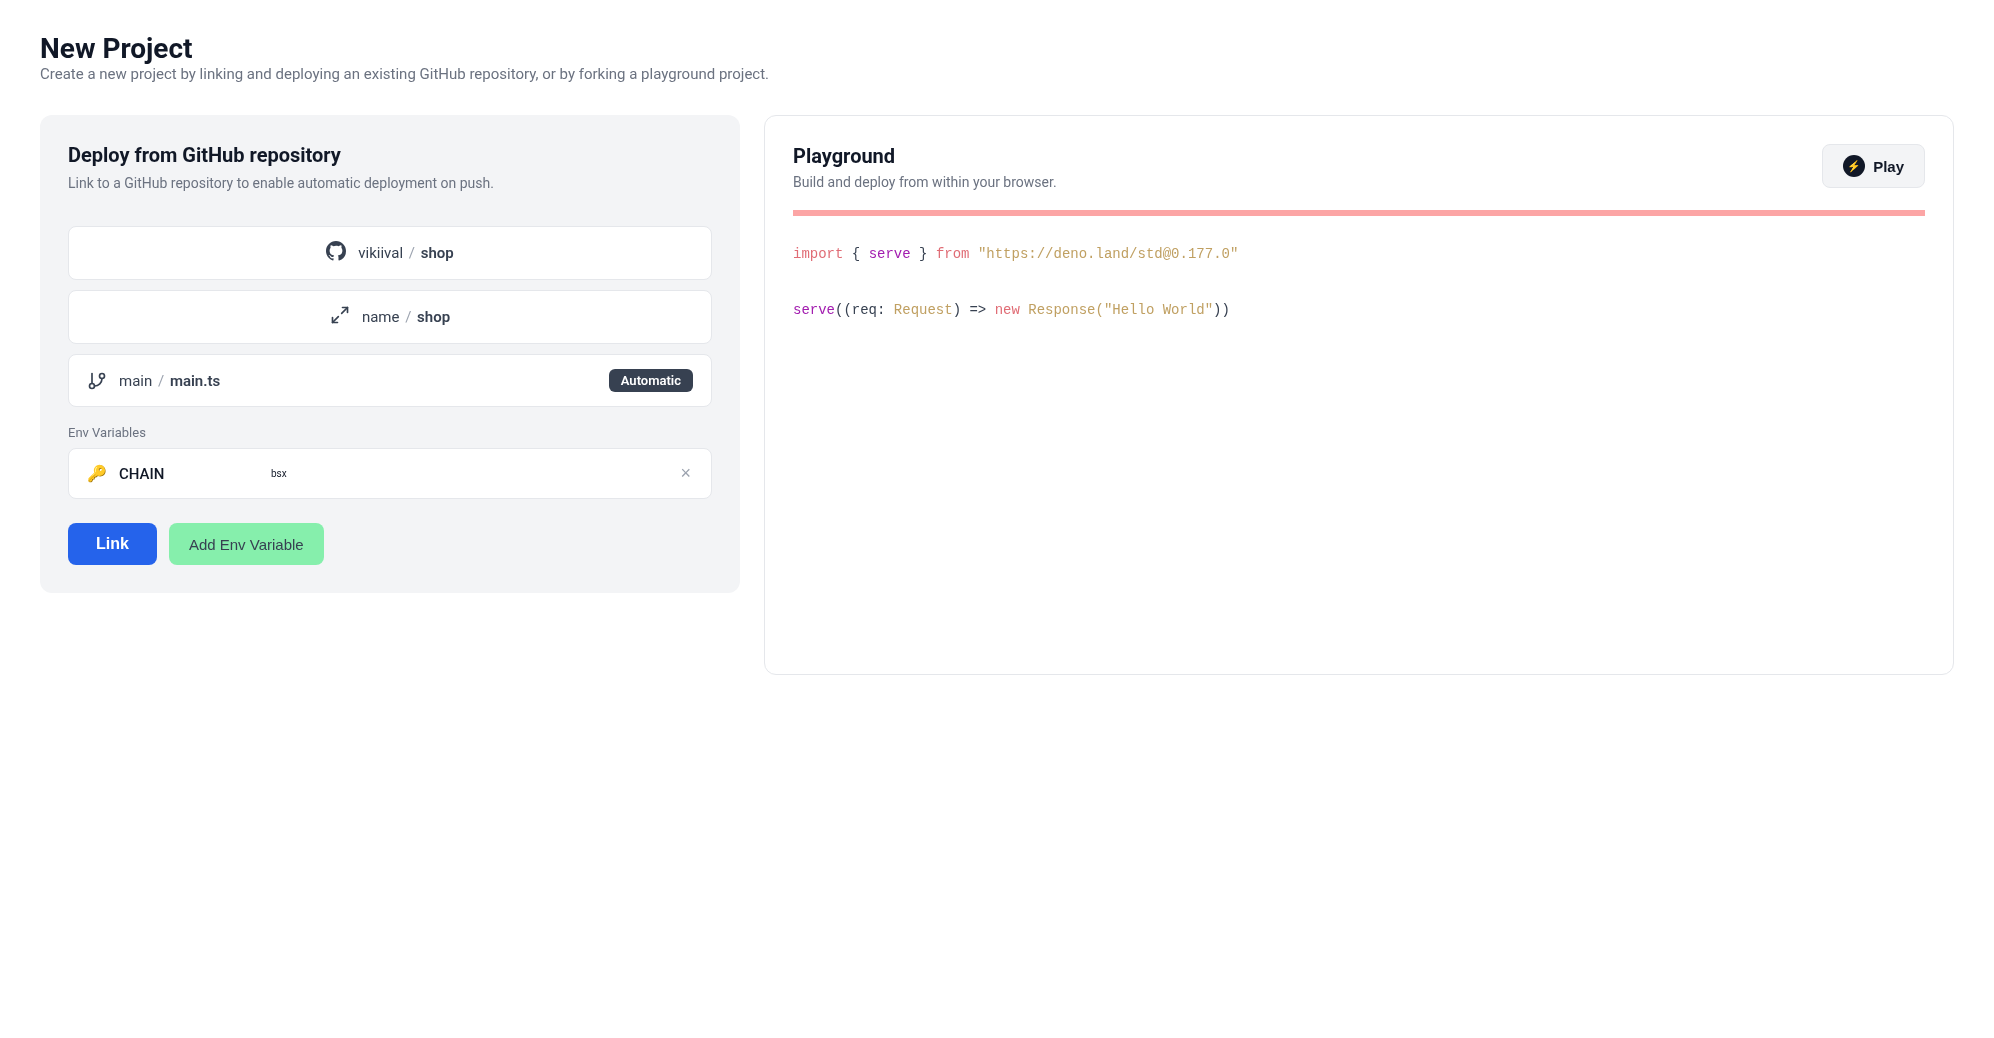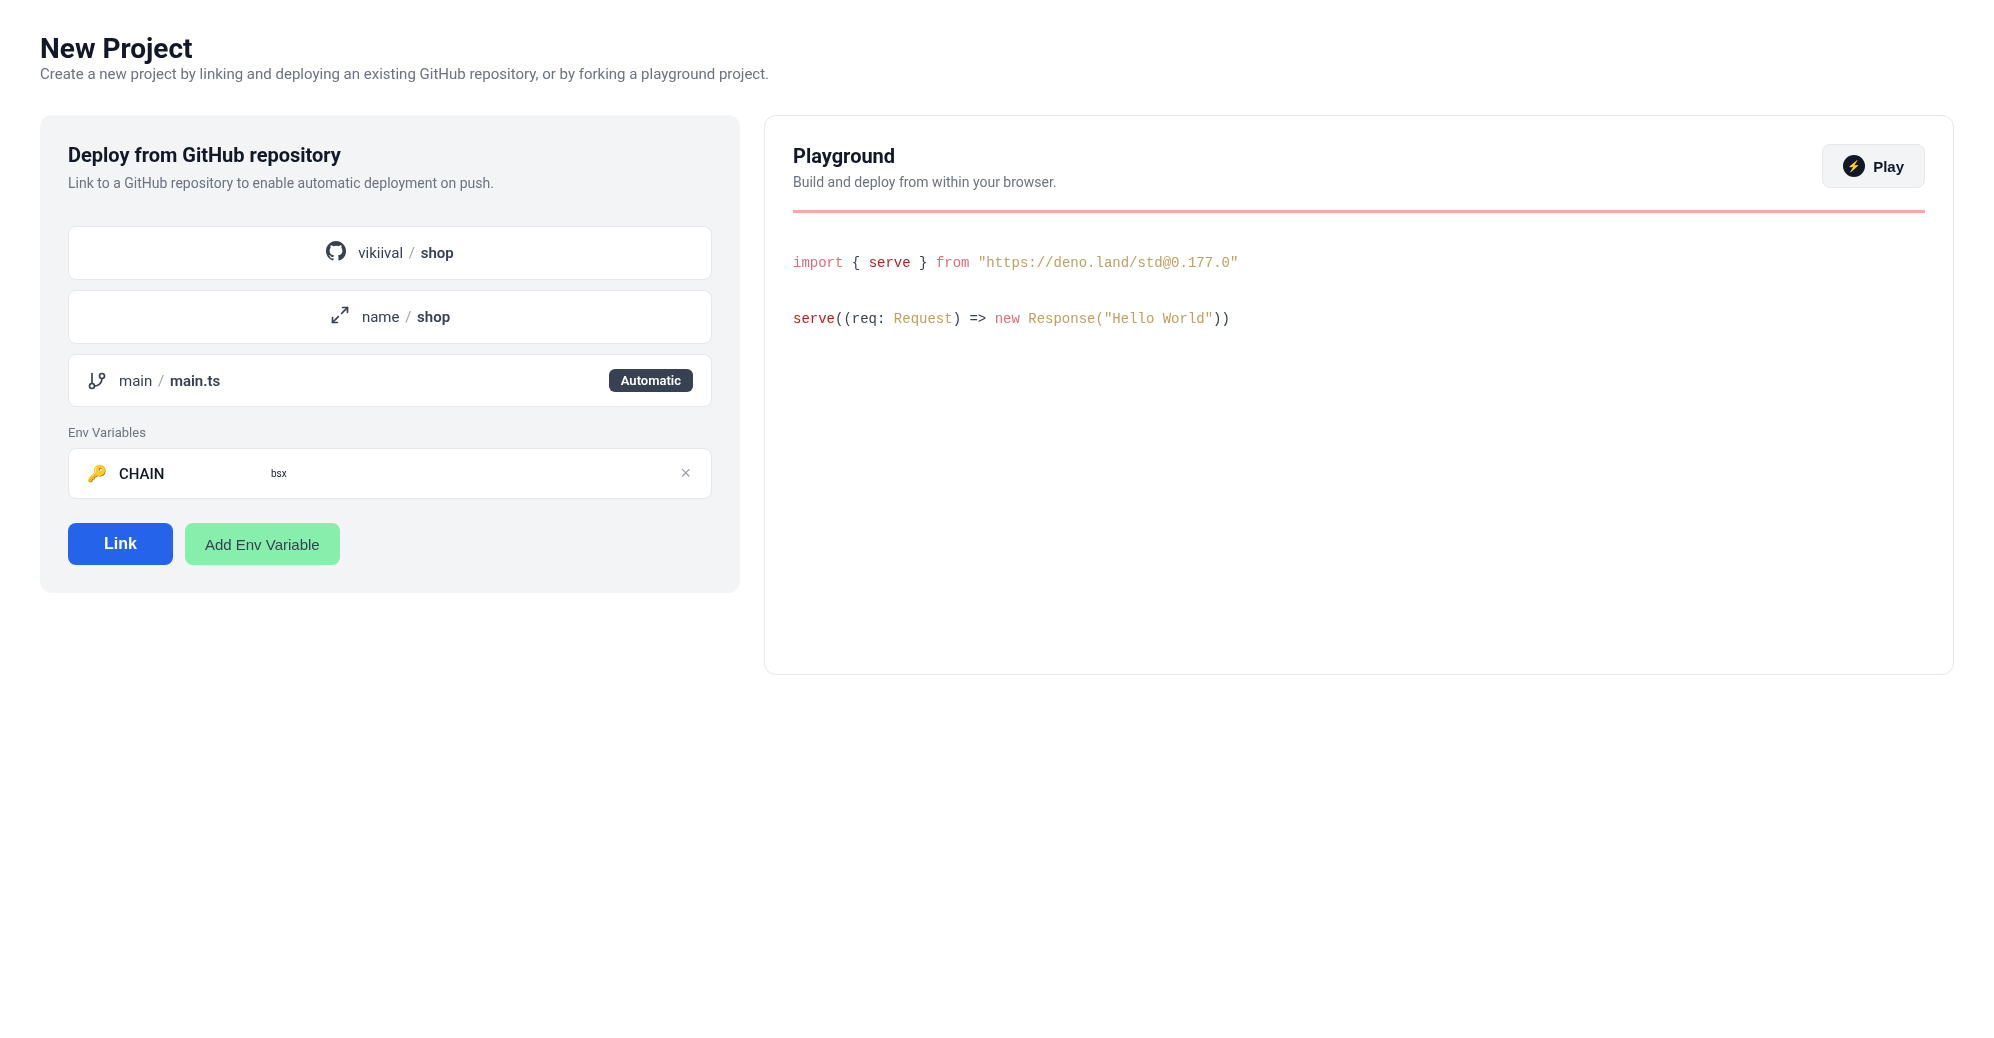--- a/index.html
+++ b/index.html
@@ -165,21 +165,21 @@
       display: flex;
       gap: 12px;
       margin-top: 24px;
     }
 
     .btn-link {
       background: #2563eb;
       color: #ffffff;
       border: none;
       border-radius: 8px;
-      padding: 12px 36px;
+      padding: 12px 28px;
       font-size: 16px;
       font-weight: 600;
       cursor: pointer;
     }
 
     .btn-add-env {
       background: #86efac;
       color: #374151;
       border: none;
       border-radius: 8px;
@@ -187,23 +187,23 @@
       font-size: 15px;
       font-weight: 500;
       cursor: pointer;
     }
 
     
     .right-panel-header {
       display: flex;
       align-items: flex-start;
       justify-content: space-between;
-      margin-bottom: 36px;
+      margin-bottom: 24px;
       padding-bottom: 20px;
-      border-bottom: 3px solid #fca5a5;
+      border-bottom: 6px solid #fca5a5;
     }
 
     .right-panel-title-area {}
 
     .right-panel-title {
       font-size: 20px;
       font-weight: 700;
       color: #111827;
       margin-bottom: 6px;
     }
@@ -247,21 +247,21 @@
     }
 
     .code-line {
       white-space: pre;
     }
 
     .kw-import { color: #e06c75; }
     .kw-from { color: #e06c75; }
     .kw-string { color: #c0a062; }
     .kw-punct { color: #374151; }
-    .kw-serve { color: #b91c1c; }
+    .kw-serve { color: #a21caf; }
     .kw-new { color: #e06c75; }
     .kw-response { color: #c0a062; }
     .kw-type { color: #c0a062; }
 
     
     .github-icon svg {
       width: 20px;
       height: 20px;
     }
 

